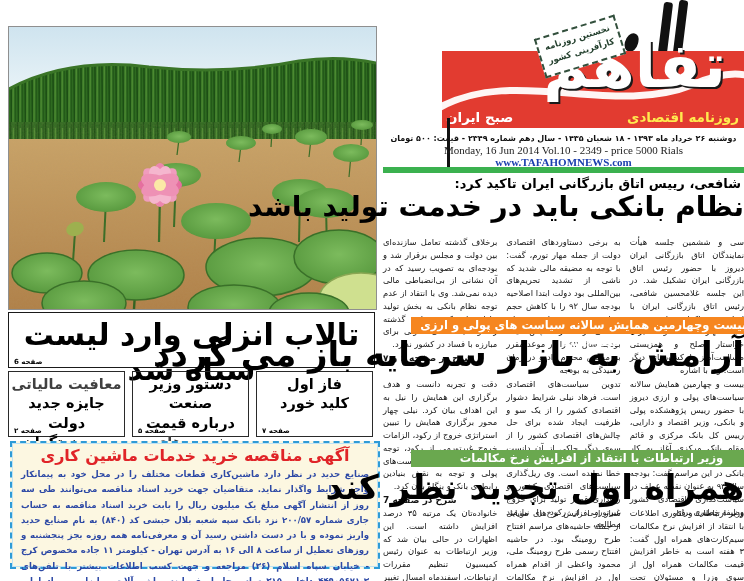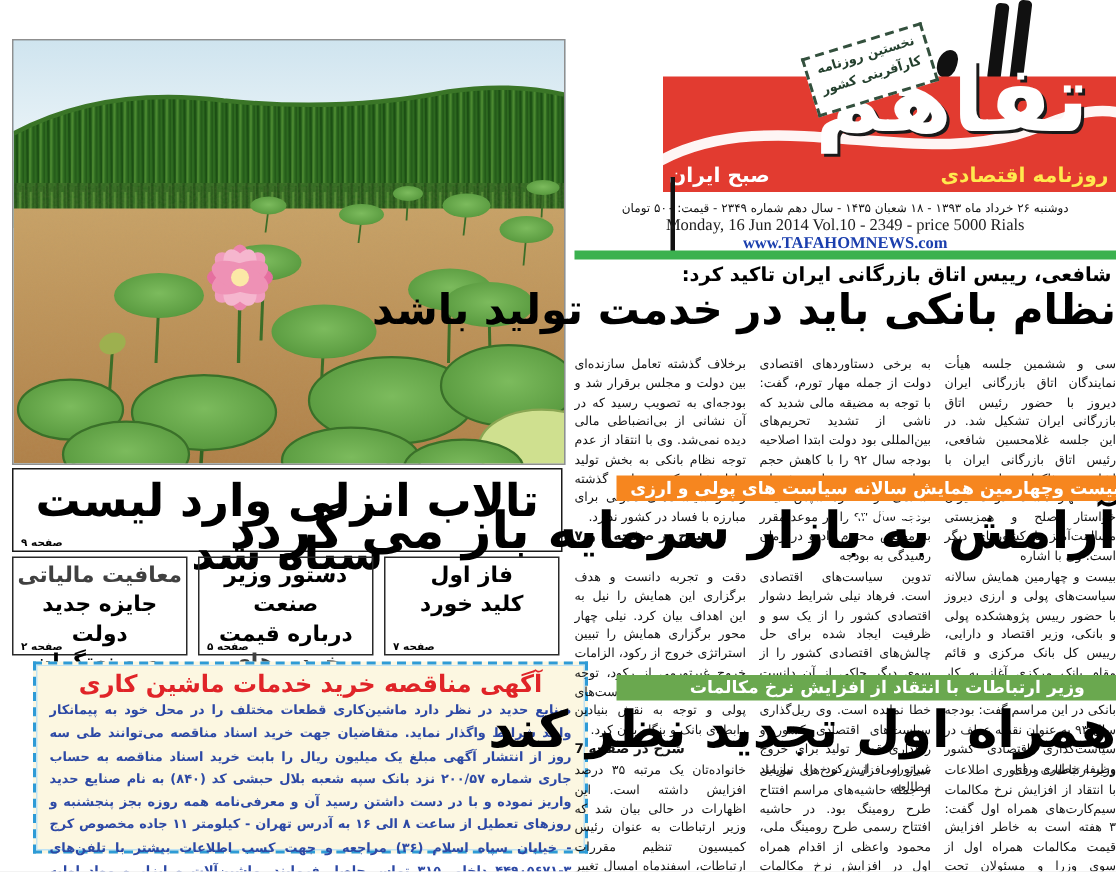--- a/index.html
+++ b/index.html
@@ -8,40 +8,40 @@
   
   .left-col{position:absolute;left:6px;top:0;width:371px;height:436px;}
   .photo-frame{position:absolute;left:2px;top:26px;width:367px;height:282px;border:1px solid #8f8f8f;overflow:hidden;background:#c7e2ee;}
   .lagoon-box{position:absolute;left:2px;top:312px;width:365px;height:54px;border:1px solid #1a1a1a;}
   .lagoon-box h1{margin:0;padding-top:4px;font-size:30px;font-weight:900;color:#000;text-align:center;direction:rtl;}
   .pageref{position:absolute;left:5px;bottom:1px;font-size:7px;font-weight:bold;color:#000;direction:rtl;}
   .teasers{position:absolute;left:2px;top:371px;width:365px;height:66px;display:flex;direction:rtl;gap:7px;}
   .teaser{position:relative;flex:1;border:1px solid #2a2a2a;text-align:center;direction:rtl;padding-top:3px;}
   .teaser .tline{display:block;font-size:14.5px;font-weight:bold;color:#000;line-height:1.33;}
   .teaser .red{color:#404040;}
-  .ad-box{position:absolute;left:16px;top:441px;width:366px;height:124px;background:#fcf7e1;
+  .ad-box{position:absolute;left:4px;top:441px;width:366px;height:124px;background:#fcf7e1;
           border:2px dashed #2e9bd6;box-shadow:0 0 0 1px #bfe3f4 inset;direction:rtl;}
   .ad-title{margin:3px 0 2px;text-align:center;font-size:16px;font-weight:900;color:#e02428;}
   .ad-body{padding:0 9px;font-size:8.6px;font-weight:bold;line-height:1.78;color:#2d49a5;text-align:justify;}
   
   .right-col{position:absolute;left:383px;top:0;width:361px;height:581px;}
   .red-box{position:absolute;left:59px;top:51px;width:302px;height:77px;background:#e23b30;overflow:visible;}
   .logo-text{position:absolute;right:18px;top:-16px;font-size:62px;font-weight:900;color:#ffffff;
              text-shadow:2px 2px 0 #1a1a1a;direction:rtl;line-height:1;}
   .cal-dot{position:absolute;left:242px;top:33px;width:13px;height:19px;background:#111;border-radius:60% 40% 55% 45%;transform:rotate(14deg);}
   .cal-bar1{position:absolute;left:278px;top:2px;width:9px;height:52px;background:#111;transform:rotate(7deg);border-radius:3px;}
   .cal-bar2{position:absolute;left:293px;top:0px;width:9px;height:56px;background:#111;transform:rotate(7deg);border-radius:3px;}
   .stem-line{position:absolute;left:64px;top:118px;width:3px;height:50px;background:#111;}
   .stamp{position:absolute;left:155px;top:26px;width:80px;height:37px;background:#fff;
          border:2px dashed #33503d;transform:rotate(-17deg);text-align:center;direction:rtl;}
   .stamp span{display:block;font-size:8.5px;font-weight:bold;color:#24402e;line-height:1.6;padding-top:3px;}
   .stamp span + span{padding-top:0;}
   .tagline-y{position:absolute;right:5px;top:109px;font-size:13.5px;font-weight:900;color:#ffe94e;direction:rtl;}
   .tagline-w{position:absolute;left:63px;top:109px;font-size:13.5px;font-weight:900;color:#ffffff;direction:rtl;}
-  .date-fa{position:absolute;left:0;top:134px;width:100%;text-align:center;font-size:8px;font-weight:normal;color:#111;direction:rtl;}
+  .date-fa{position:absolute;left:0;top:134px;width:100%;text-align:center;font-size:8px;font-weight:bold;color:#111;direction:rtl;}
   .date-en{position:absolute;left:0;top:144px;width:100%;text-align:center;font-size:11px;color:#1c1c1c;
            font-family:"Liberation Serif","DejaVu Serif",serif;}
   .website{position:absolute;left:0;top:156px;width:100%;text-align:center;font-size:11px;font-weight:bold;color:#1b3fae;
            font-family:"Liberation Serif","DejaVu Serif",serif;}
   .green-rule{position:absolute;left:0;top:167px;width:100%;height:6px;background:#3bb14f;}
   .kicker{position:absolute;right:3px;top:176px;width:100%;text-align:right;font-size:13px;font-weight:900;color:#000;direction:rtl;}
   .headline1{position:absolute;left:0;top:190px;width:100%;text-align:center;font-size:28px;font-weight:900;color:#000;direction:rtl;white-space:nowrap;}
   .cols{position:absolute;left:0;width:100%;display:flex;direction:rtl;gap:9px;text-align:justify;font-size:8.4px;line-height:1.52;color:#141414;}
   .cols .col{flex:1;}
   .colref{font-weight:900;text-align:left;font-size:9px;margin-top:1px;direction:rtl;}
@@ -154,21 +154,21 @@
         <ellipse cx="38" cy="246" rx="35" ry="20" fill="url(#leaf)" stroke="#3a7029" stroke-width="1.5"></ellipse>
         <ellipse cx="75" cy="276" rx="42" ry="22" fill="url(#leaf)" stroke="#3a7029" stroke-width="1.5"></ellipse>
         <ellipse cx="225" cy="280" rx="46" ry="22" fill="url(#leaf)" stroke="#3a7029" stroke-width="1.5"></ellipse>
         <ellipse cx="352" cy="272" rx="42" ry="26" fill="#cfe08f" stroke="#8aa653" stroke-width="1.5"></ellipse>
         <ellipse cx="300" cy="286" rx="40" ry="20" fill="url(#leaf)" stroke="#3a7029" stroke-width="1.5"></ellipse>
       </svg>
     </div>
 
     <div class="lagoon-box">
       <h1>تالاب انزلی وارد لیست سیاه شد</h1>
-      <span class="pageref">صفحه ۹</span>
+      <span class="pageref">صفحه 6</span>
     </div>
 
     <div class="teasers">
       <div class="teaser">
         <span class="tline">فاز اول</span>
         <span class="tline">کلید خورد</span>
         <span class="pageref">صفحه ۷</span>
       </div>
       <div class="teaser">
         <span class="tline">دستور وزیر صنعت</span>

